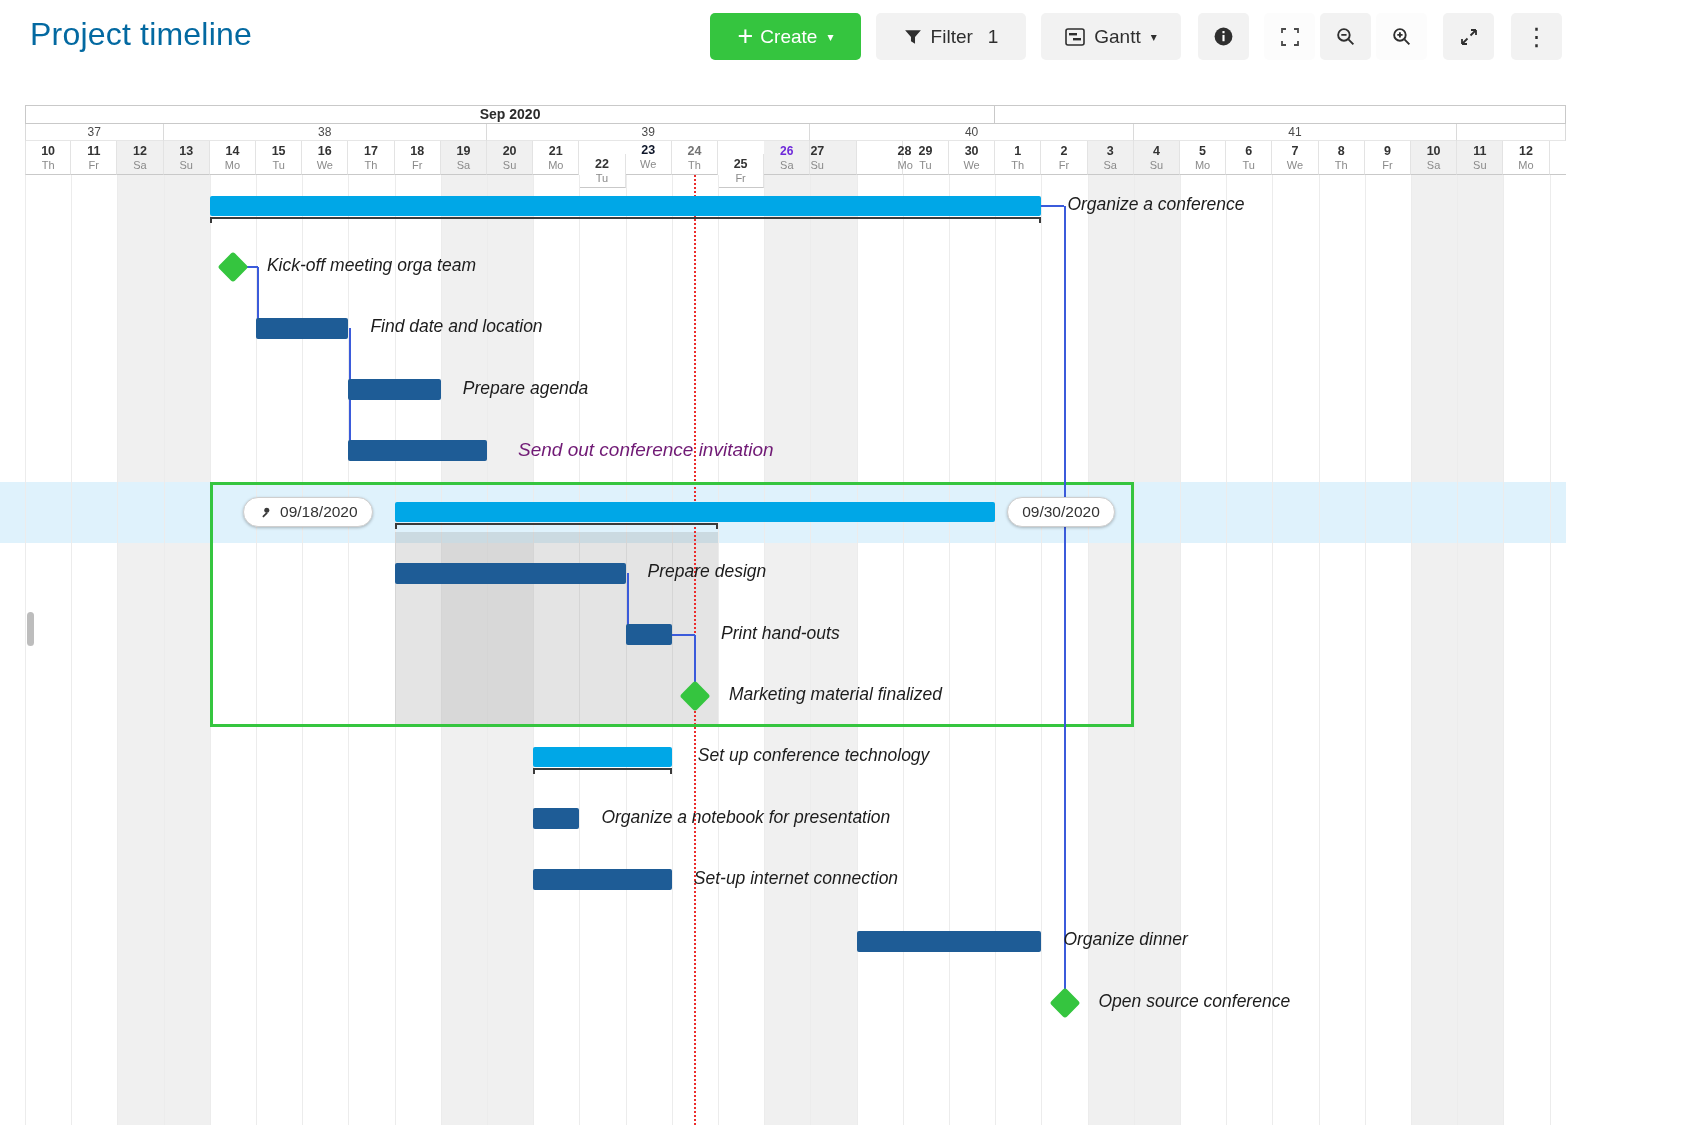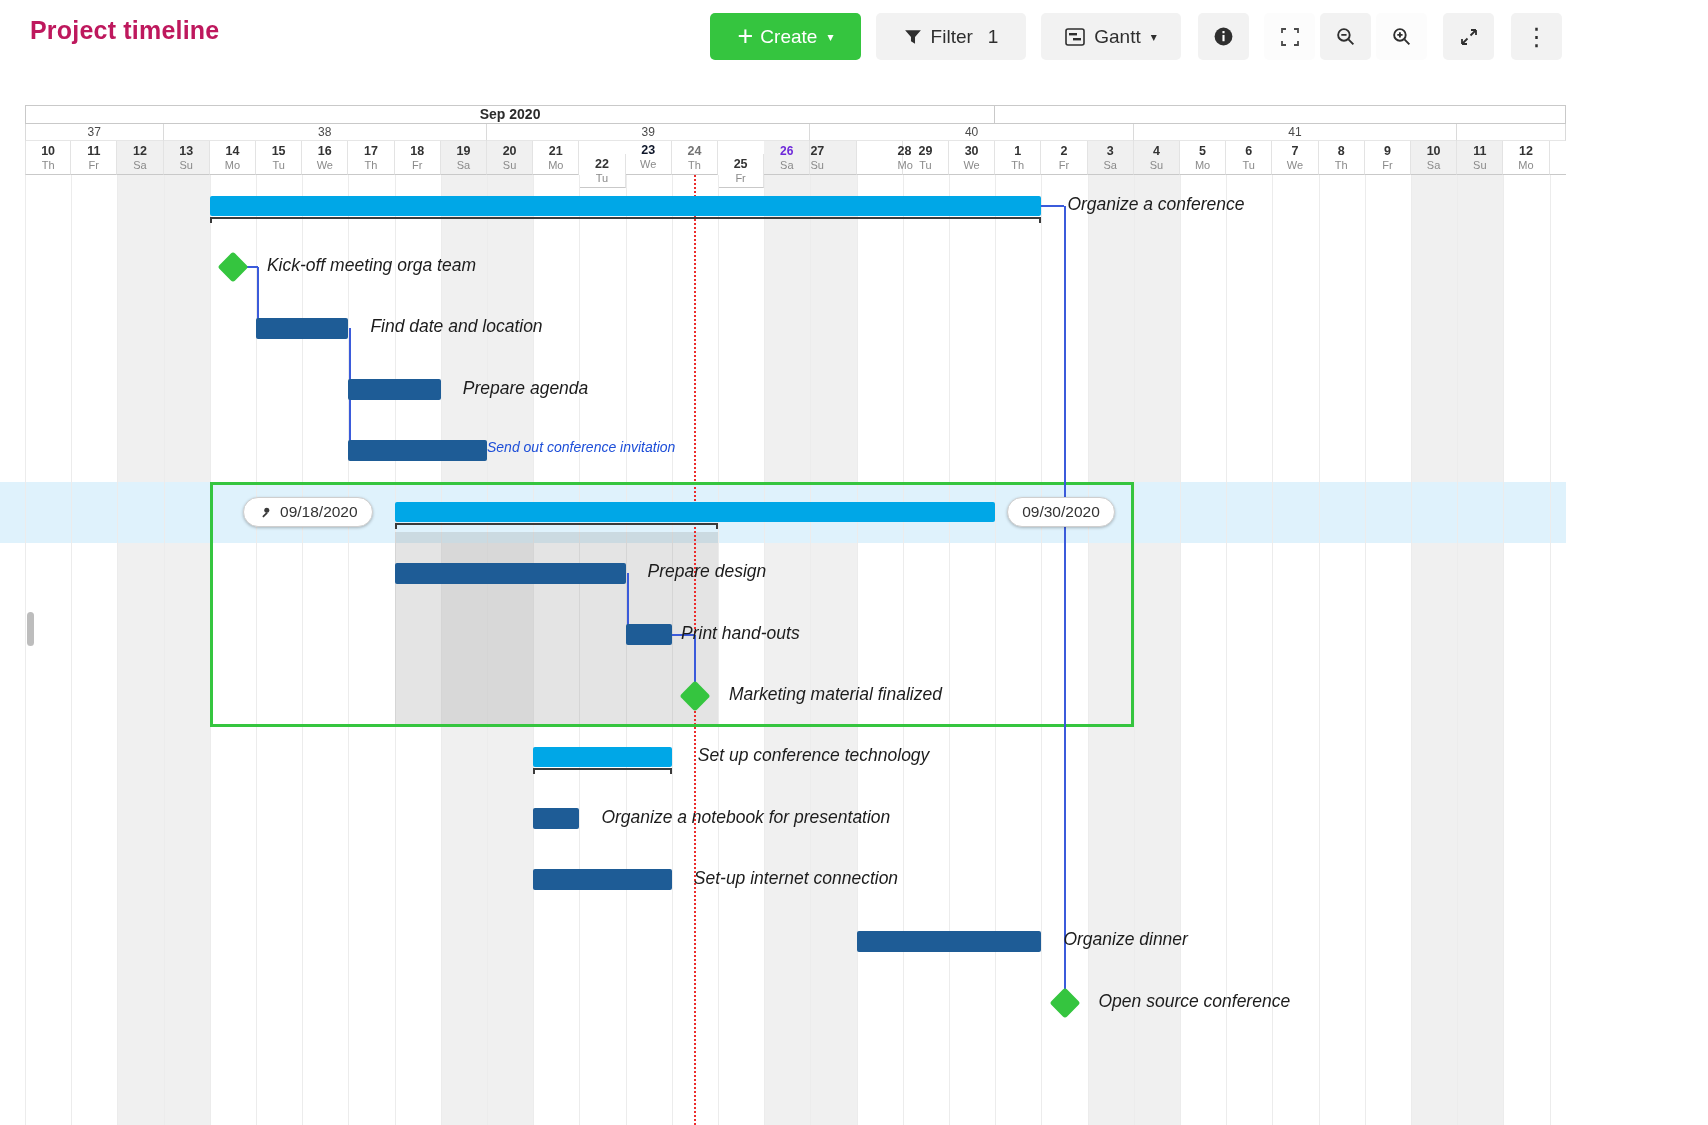--- a/index.html
+++ b/index.html
@@ -1,19 +1,19 @@
 <!DOCTYPE html>
 <html><head>
 <meta charset="utf-8">
 <style>
   *{margin:0;padding:0;box-sizing:content-box}
   html,body{background:#fff}
   .page{position:relative;width:1708px;height:1125px;background:#fff;overflow:hidden;
         font-family:"Liberation Sans",sans-serif;color:#333}
-  .page-title{position:absolute;left:30px;top:16px;font-size:25px;font-weight:700;color:#be185d;letter-spacing:.2px}
+  .page-title{position:absolute;left:30px;top:16px;font-size:32px;font-weight:400;color:#0369a1;letter-spacing:.2px}
   .btn{position:absolute;top:13px;height:47px;border:none;border-radius:5px;display:inline-flex;
        align-items:center;justify-content:center;gap:9px;font-family:inherit;font-size:19px;
        color:#2f2f2f;background:#F2F2F2;cursor:pointer;padding:0}
   .btn svg{display:block}
   .caret{font-size:12px;color:#2f2f2f;margin-left:1px}
   #btn-create{left:710px;width:151px;background:#35C53F;color:#fff}
   #btn-create .plus{font-size:27px;font-weight:300;line-height:1;margin-right:-2px}
   #btn-create .caret{color:#fff}
   #btn-filter{left:876px;width:150px}
   #btn-filter .count{margin-left:6px;font-size:19px}
@@ -315,37 +315,37 @@
       <div style="position: absolute; left: 209.8px; top: 195.65px; width: 831.6px; height: 20px; background: rgb(0, 167, 231); border-radius: 2px;"></div>
       <div style="position: absolute; left: 209.8px; top: 216.65px; width: 831.6px; height: 6px; box-sizing: border-box; border-top: 2px solid rgb(58, 58, 58); border-left: 2px solid rgb(58, 58, 58); border-right: 2px solid rgb(58, 58, 58);"></div>
       <div style="position: absolute; left: 1067.4px; top: 193.65px; font-style: italic; font-size: 17.5px; color: rgb(28, 28, 28); white-space: nowrap;">Organize a conference</div>
       <div style="position: absolute; left: 221.9px; top: 255.95px; width: 22px; height: 22px; background: rgb(53, 197, 63); transform: rotate(45deg); border-radius: 3px;"></div>
       <div style="position: absolute; left: 266.9px; top: 254.95px; font-style: italic; font-size: 17.5px; color: rgb(28, 28, 28); white-space: nowrap;">Kick-off meeting orga team</div>
       <div style="position: absolute; left: 256px; top: 317.75px; width: 92.4px; height: 21px; background: rgb(30, 92, 150); border-radius: 2px;"></div>
       <div style="position: absolute; left: 370.4px; top: 316.25px; font-style: italic; font-size: 17.5px; color: rgb(28, 28, 28); white-space: nowrap;">Find date and location</div>
       <div style="position: absolute; left: 348.4px; top: 379.05px; width: 92.4px; height: 21px; background: rgb(30, 92, 150); border-radius: 2px;"></div>
       <div style="position: absolute; left: 462.8px; top: 377.55px; font-style: italic; font-size: 17.5px; color: rgb(28, 28, 28); white-space: nowrap;">Prepare agenda</div>
       <div style="position: absolute; left: 348.4px; top: 440.35px; width: 138.6px; height: 21px; background: rgb(30, 92, 150); border-radius: 2px;"></div>
-      <div style="position: absolute; left: 487px; top: 438.85px; font-style: italic; font-size: 14px; color: #1d4ed8; white-space: nowrap;">Send out conference invitation</div>
+      <div style="position: absolute; left: 518px; top: 438.85px; font-style: italic; font-size: 19px; color: #701a75; white-space: nowrap;">Send out conference invitation</div>
       <div style="position: absolute; left: 394.6px; top: 502.15px; width: 600.6px; height: 20px; background: rgb(0, 167, 231); border-radius: 2px;"></div>
       <div style="position: absolute; left: 394.6px; top: 523.15px; width: 323.4px; height: 6px; box-sizing: border-box; border-top: 2px solid rgb(58, 58, 58); border-left: 2px solid rgb(58, 58, 58); border-right: 2px solid rgb(58, 58, 58);"></div>
       <div style="position: absolute; right: 1193.4px; top: 497.15px; height: 30px; border-radius: 15px; background: rgb(255, 255, 255); border: 1px solid rgb(207, 207, 207); box-shadow: rgba(0, 0, 0, 0.25) 0px 1px 3px; display: flex; align-items: center; gap: 9px; padding: 0px 14px; font-size: 15.5px; color: rgb(51, 51, 51); box-sizing: border-box;">
         <span style="display:flex">
           <svg width="13" height="13" viewBox="0 0 16 16">
             <circle cx="10.8" cy="5.2" r="3.1" fill="#3a3a3a"></circle>
             <rect x="7.6" y="6.8" width="2.2" height="8" rx="1.1" transform="rotate(45 8.7 10.8)" fill="#3a3a3a"></rect>
           </svg>
         </span>
         <span>09/18/2020</span>
       </div>
       <div style="position: absolute; left: 1007.2px; top: 497.15px; height: 30px; border-radius: 15px; background: rgb(255, 255, 255); border: 1px solid rgb(207, 207, 207); box-shadow: rgba(0, 0, 0, 0.25) 0px 1px 3px; display: flex; align-items: center; padding: 0px 14px; font-size: 15.5px; color: rgb(51, 51, 51); box-sizing: border-box;">09/30/2020</div>
       <div style="position: absolute; left: 394.6px; top: 562.95px; width: 231px; height: 21px; background: rgb(30, 92, 150); border-radius: 2px;"></div>
       <div style="position: absolute; left: 647.6px; top: 561.45px; font-style: italic; font-size: 17.5px; color: rgb(28, 28, 28); white-space: nowrap;">Prepare design</div>
       <div style="position: absolute; left: 625.6px; top: 624.25px; width: 46.2px; height: 21px; background: rgb(30, 92, 150); border-radius: 2px;"></div>
-      <div style="position: absolute; left: 681px; top: 622.75px; font-style: italic; font-size: 17.5px; color: rgb(28, 28, 28); white-space: nowrap;">Print hand-outs</div>
+      <div style="position: absolute; left: 721px; top: 622.75px; font-style: italic; font-size: 17.5px; color: rgb(28, 28, 28); white-space: nowrap;">Print hand-outs</div>
       <div style="position: absolute; left: 683.9px; top: 685.05px; width: 22px; height: 22px; background: rgb(53, 197, 63); transform: rotate(45deg); border-radius: 3px;"></div>
       <div style="position: absolute; left: 728.9px; top: 684.05px; font-style: italic; font-size: 17.5px; color: rgb(28, 28, 28); white-space: nowrap;">Marketing material finalized</div>
       <div style="position: absolute; left: 533.2px; top: 747.35px; width: 138.6px; height: 20px; background: rgb(0, 167, 231); border-radius: 2px;"></div>
       <div style="position: absolute; left: 533.2px; top: 768.35px; width: 138.6px; height: 6px; box-sizing: border-box; border-top: 2px solid rgb(58, 58, 58); border-left: 2px solid rgb(58, 58, 58); border-right: 2px solid rgb(58, 58, 58);"></div>
       <div style="position: absolute; left: 697.8px; top: 745.35px; font-style: italic; font-size: 17.5px; color: rgb(28, 28, 28); white-space: nowrap;">Set up conference technology</div>
       <div style="position: absolute; left: 533.2px; top: 808.15px; width: 46.2px; height: 21px; background: rgb(30, 92, 150); border-radius: 2px;"></div>
       <div style="position: absolute; left: 601.4px; top: 806.65px; font-style: italic; font-size: 17.5px; color: rgb(28, 28, 28); white-space: nowrap;">Organize a notebook for presentation</div>
       <div style="position: absolute; left: 533.2px; top: 869.45px; width: 138.6px; height: 21px; background: rgb(30, 92, 150); border-radius: 2px;"></div>
       <div style="position: absolute; left: 693.8px; top: 867.95px; font-style: italic; font-size: 17.5px; color: rgb(28, 28, 28); white-space: nowrap;">Set-up internet connection</div>
       <div style="position: absolute; left: 856.6px; top: 930.75px; width: 184.8px; height: 21px; background: rgb(30, 92, 150); border-radius: 2px;"></div>

